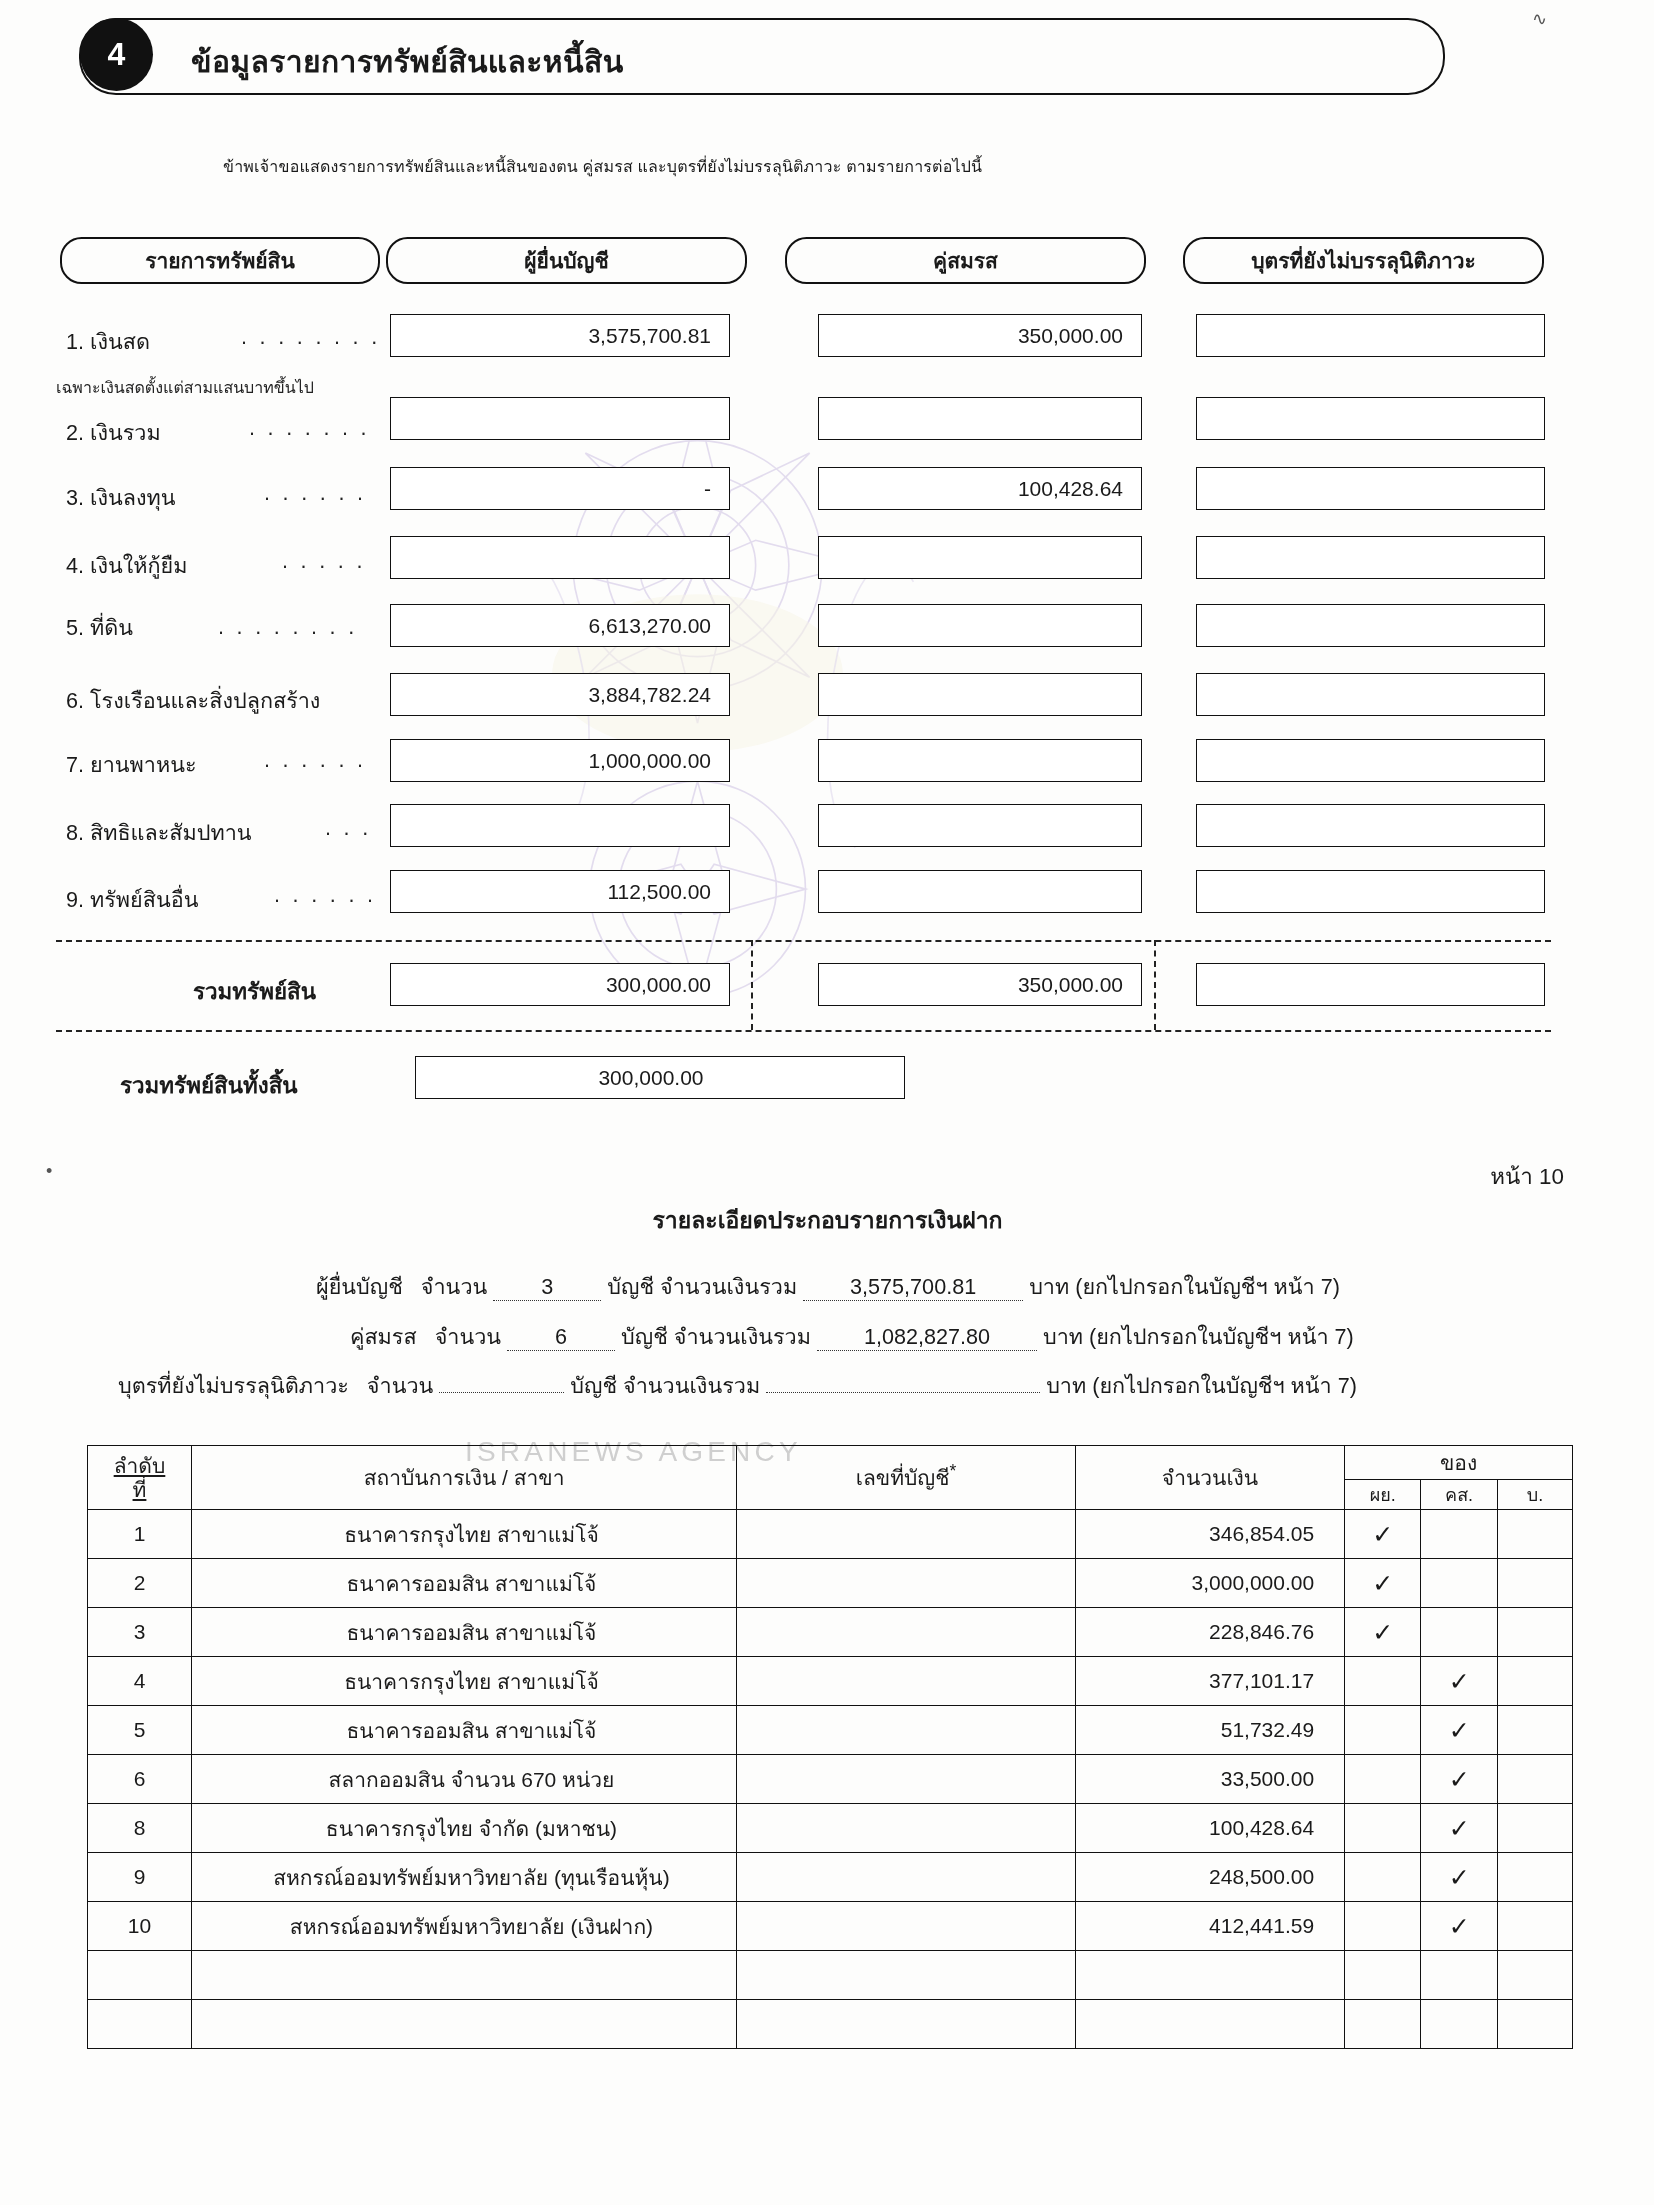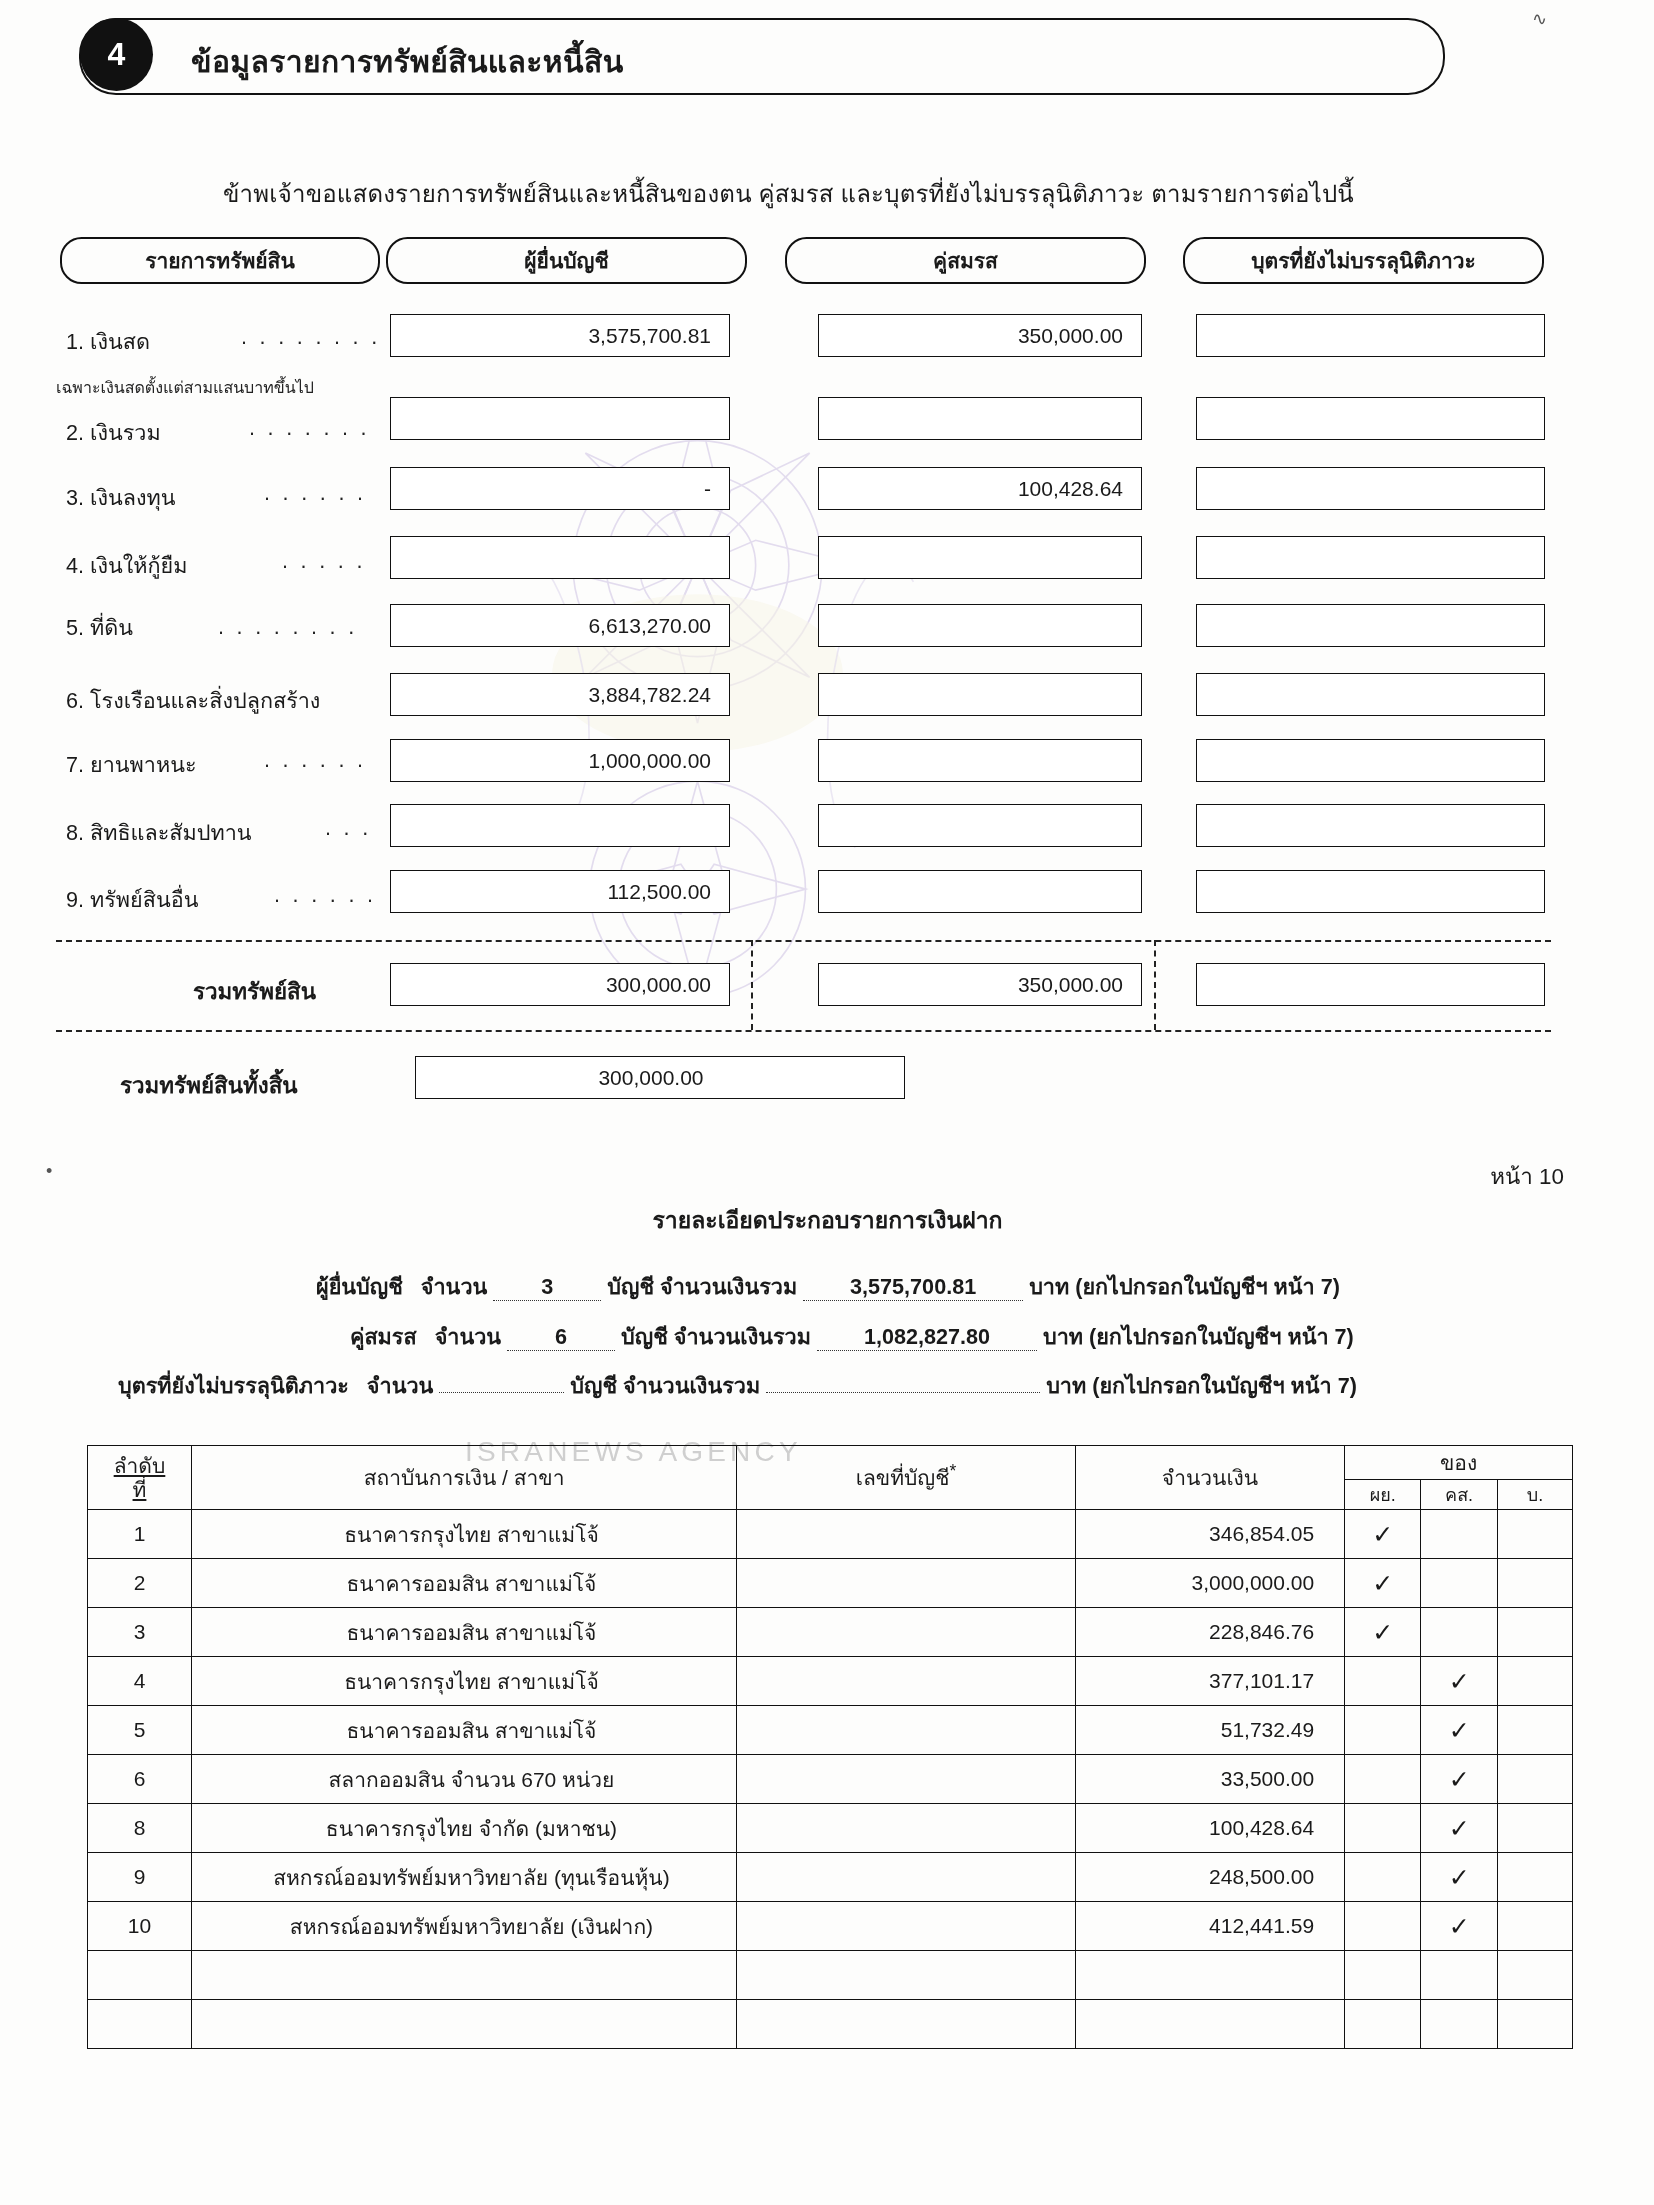--- a/index.html
+++ b/index.html
@@ -73,23 +73,22 @@
     left: 191px;
     top: 38px;
     font-size: 30px;
     font-weight: bold;
     letter-spacing: 0.4px;
   }
   .intro-line {
     position: absolute;
     left: 223px;
     top: 154px;
-    font-size: 24px;
+    font-size: 16px;
     letter-spacing: 0.2px;
-    margin-top: 20px;
   }
 
   
   .colhead {
     position: absolute;
     height: 43px;
     border: 2.1px solid #111;
     border-radius: 21.6px;
     display: flex;
     align-items: center;
@@ -171,21 +170,21 @@
     position: absolute;
     left: 0;
     right: 0;
     top: 1202px;
     text-align: center;
     font-size: 23px;
     font-weight: bold;
   }
 
   
-  .ds-line { position: absolute; font-size: 21.6px; white-space: nowrap; font-weight: bold; }
+  .ds-line { position: absolute; font-size: 21.6px; white-space: nowrap; }
   .ds-fill {
     display: inline-block;
     border-bottom: 1.7px dotted #333;
     text-align: center;
     font-family: "Liberation Sans", sans-serif;
   }
 
   
   .bank-table {
     position: absolute;

